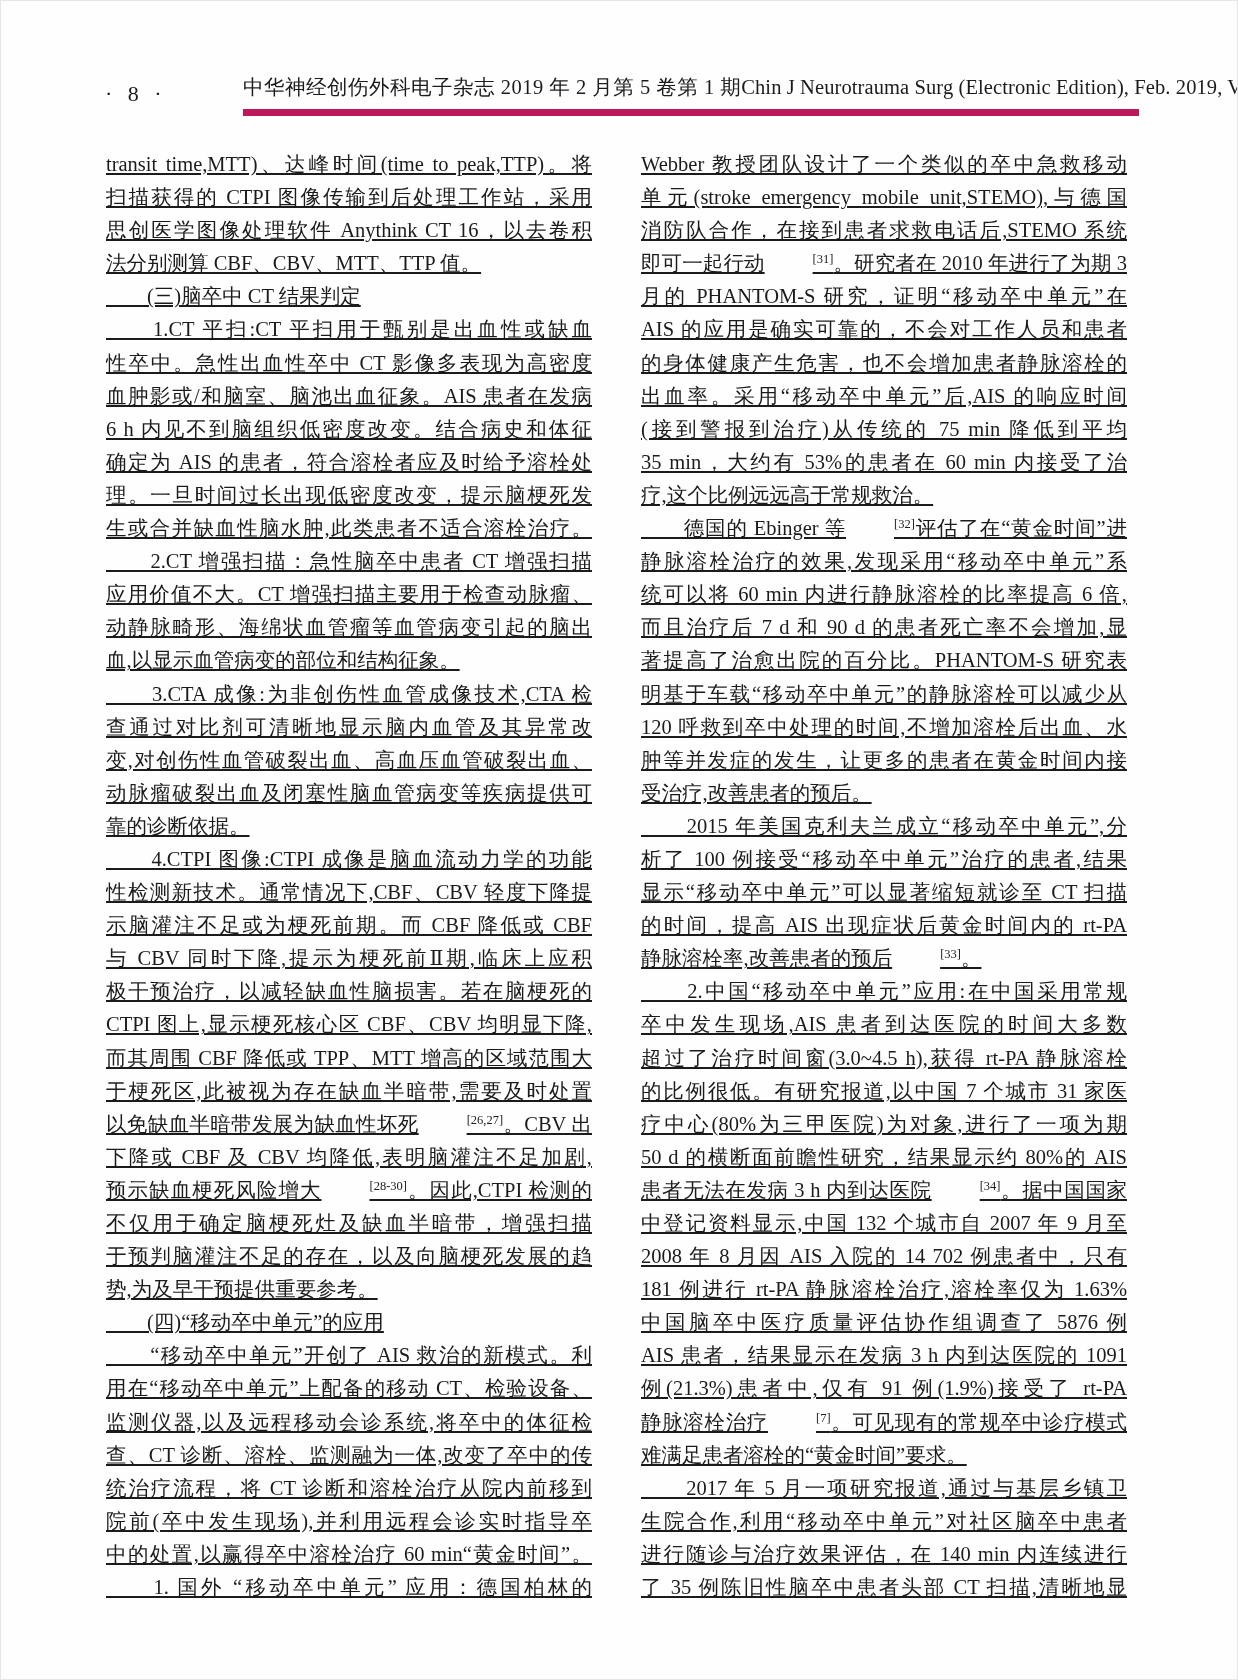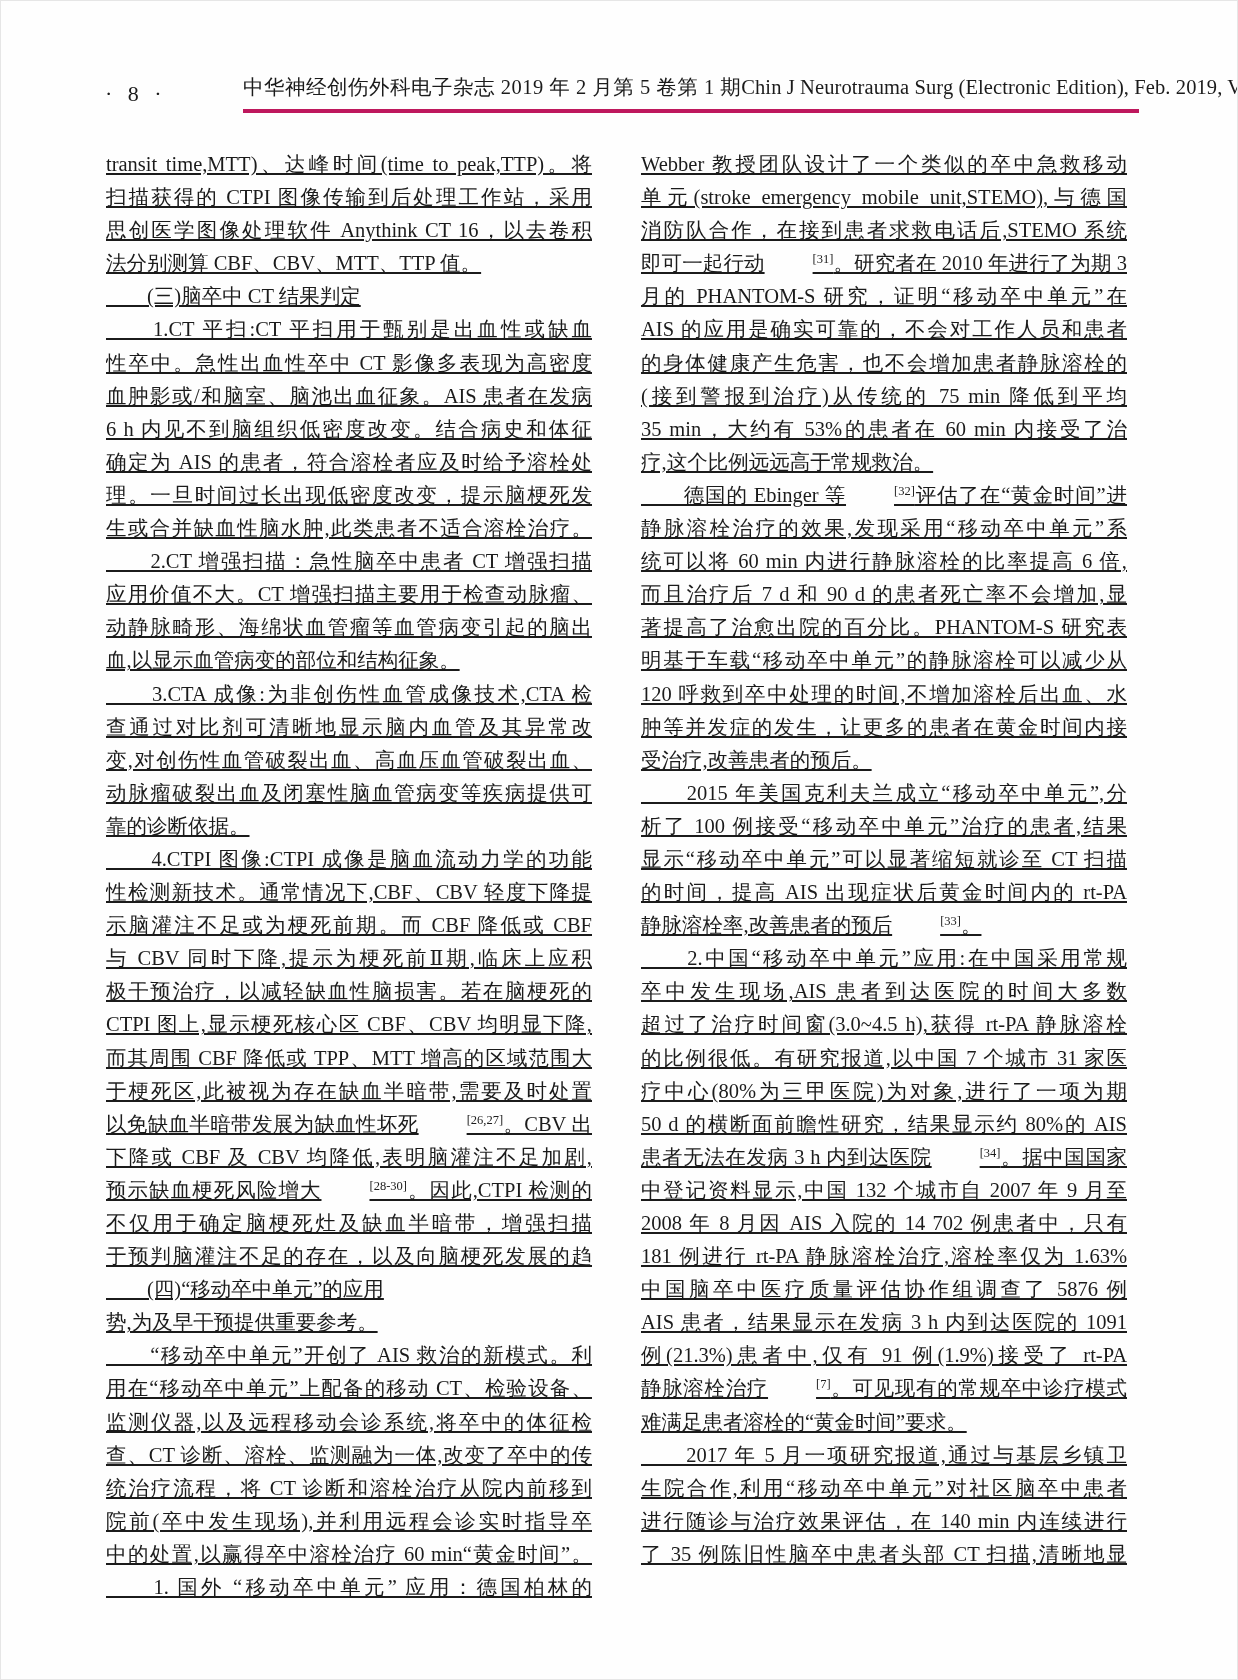--- a/index.html
+++ b/index.html
@@ -13,21 +13,21 @@
     background:#fefefe; box-sizing:border-box;
     border:1px solid #e6e6e6;
     overflow:hidden;
   }
   .page-num {
     position:absolute; left:104px; top:80px;
     font-size:22px; letter-spacing:5px; white-space:nowrap;
   }
   .running-head {
     position:absolute; left:242px; top:72px; width:896px;
-    border-bottom:4px solid #be185d;
+    border-bottom:7px solid #be185d;
     padding-bottom:8px;
     display:flex; justify-content:space-between; align-items:baseline;
     font-size:20.5px; white-space:nowrap;
   }
   .running-head .cn { letter-spacing:0.5px; }
   .running-head .en { letter-spacing:0.1px; }
   .columns {
     position:absolute; left:105px; top:147px;
     display:flex; gap:49px;text-decoration:underline;
   }
@@ -93,39 +93,40 @@
         <div class="line j">与 CBV 同时下降,提示为梗死前Ⅱ期,临床上应积</div>
         <div class="line j">极干预治疗，以减轻缺血性脑损害。若在脑梗死的</div>
         <div class="line j">CTPI 图上,显示梗死核心区 CBF、CBV 均明显下降,</div>
         <div class="line j">而其周围 CBF 降低或 TPP、MTT 增高的区域范围大</div>
         <div class="line j">于梗死区,此被视为存在缺血半暗带,需要及时处置</div>
         <div class="line j">以免缺血半暗带发展为缺血性坏死<sup>[26,27]</sup>。CBV 出现</div>
         <div class="line j">下降或 CBF 及 CBV 均降低,表明脑灌注不足加剧,</div>
         <div class="line j">预示缺血梗死风险增大<sup>[28-30]</sup>。因此,CTPI 检测的意义</div>
         <div class="line j">不仅用于确定脑梗死灶及缺血半暗带，增强扫描</div>
         <div class="line j">于预判脑灌注不足的存在，以及向脑梗死发展的趋</div>
+        <div class="line">势,为及早干预提供重要参考。</div>
         <div class="line">　　(四)“移动卒中单元”的应用</div>
-        <div class="line">势,为及早干预提供重要参考。</div>
         <div class="line j">　　“移动卒中单元”开创了 AIS 救治的新模式。利</div>
         <div class="line j">用在“移动卒中单元”上配备的移动 CT、检验设备、</div>
         <div class="line j">监测仪器,以及远程移动会诊系统,将卒中的体征检</div>
         <div class="line j">查、CT 诊断、溶栓、监测融为一体,改变了卒中的传</div>
         <div class="line j">统治疗流程，将 CT 诊断和溶栓治疗从院内前移到</div>
         <div class="line j">院前(卒中发生现场),并利用远程会诊实时指导卒</div>
         <div class="line j">中的处置,以赢得卒中溶栓治疗 60 min“黄金时间”。</div>
         <div class="line j">　　1. 国外 “移动卒中单元” 应用：德国柏林的</div>
       </div>
     <div class="col">
         <div class="line j">Webber 教授团队设计了一个类似的卒中急救移动</div>
         <div class="line j">单元(stroke emergency mobile unit,STEMO),与德国</div>
         <div class="line j">消防队合作，在接到患者求救电话后,STEMO 系统</div>
         <div class="line j">即可一起行动<sup>[31]</sup>。研究者在 2010 年进行了为期 3 个</div>
         <div class="line j">月的 PHANTOM-S 研究，证明“移动卒中单元”在</div>
         <div class="line j">AIS 的应用是确实可靠的，不会对工作人员和患者</div>
         <div class="line j">的身体健康产生危害，也不会增加患者静脉溶栓的</div>
+        <div class="line j">出血率。采用“移动卒中单元”后,AIS 的响应时间</div>
         <div class="line j">(接到警报到治疗)从传统的 75 min 降低到平均</div>
         <div class="line j">35 min，大约有 53%的患者在 60 min 内接受了治</div>
         <div class="line">疗,这个比例远远高于常规救治。</div>
         <div class="line j">　　德国的 Ebinger 等<sup>[32]</sup>评估了在“黄金时间”进行</div>
         <div class="line j">静脉溶栓治疗的效果,发现采用“移动卒中单元”系</div>
         <div class="line j">统可以将 60 min 内进行静脉溶栓的比率提高 6 倍,</div>
         <div class="line j">而且治疗后 7 d 和 90 d 的患者死亡率不会增加,显</div>
         <div class="line j">著提高了治愈出院的百分比。PHANTOM-S 研究表</div>
         <div class="line j">明基于车载“移动卒中单元”的静脉溶栓可以减少从</div>
         <div class="line j">120 呼救到卒中处理的时间,不增加溶栓后出血、水</div>

